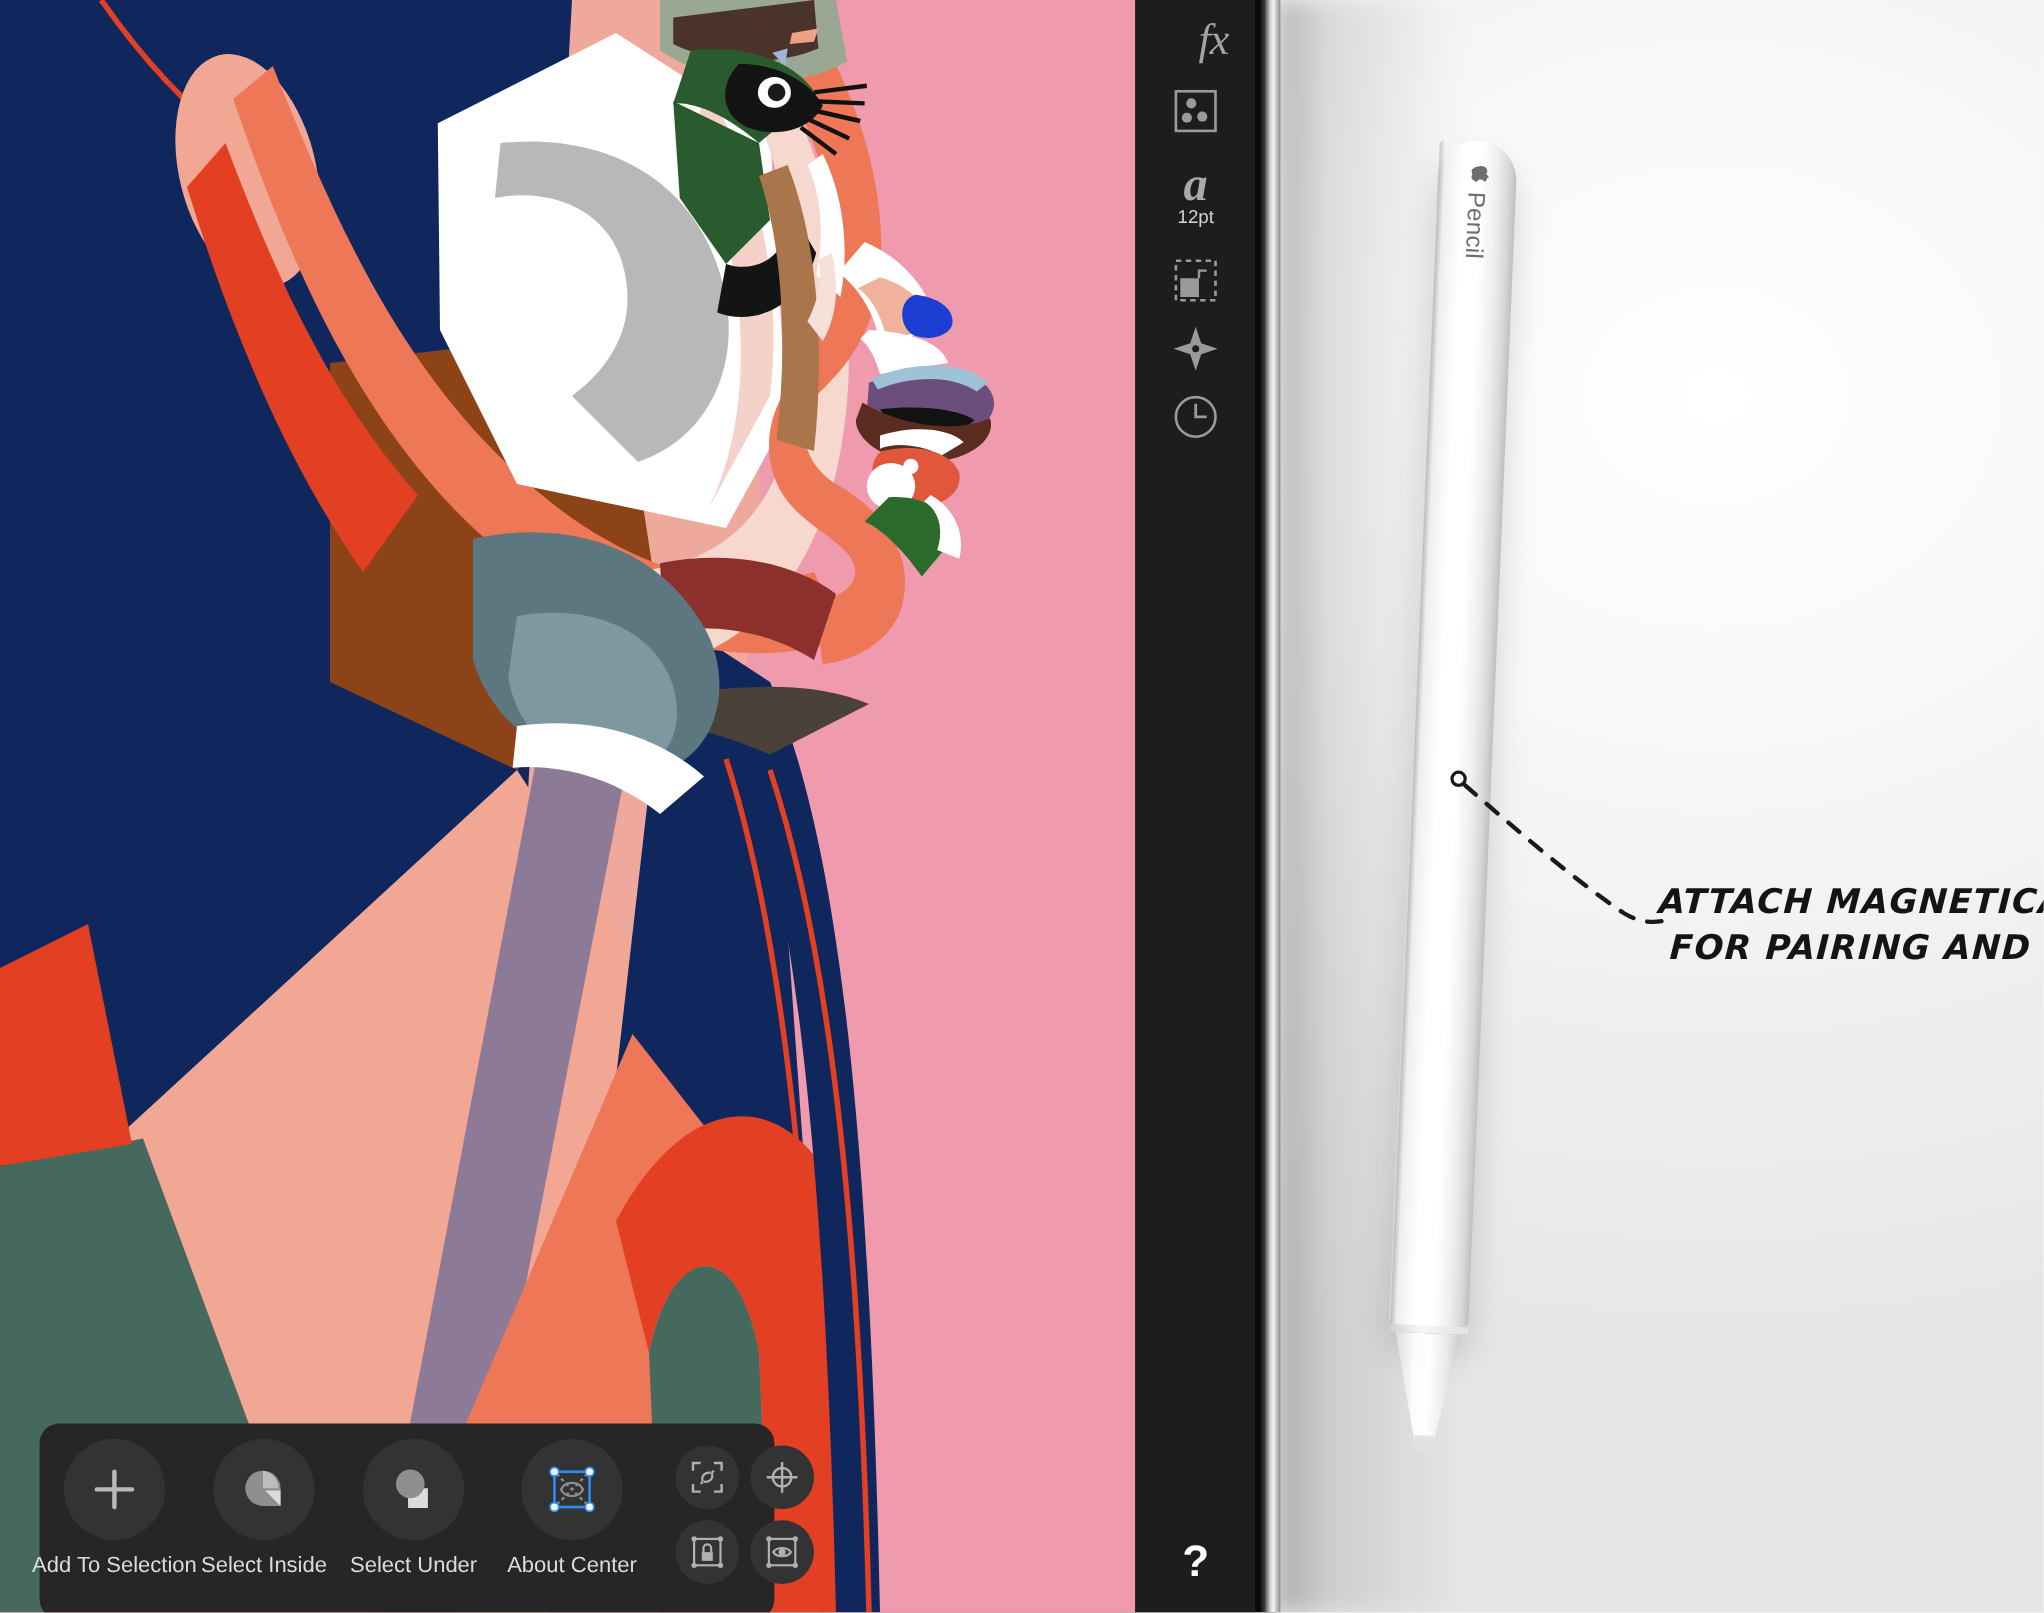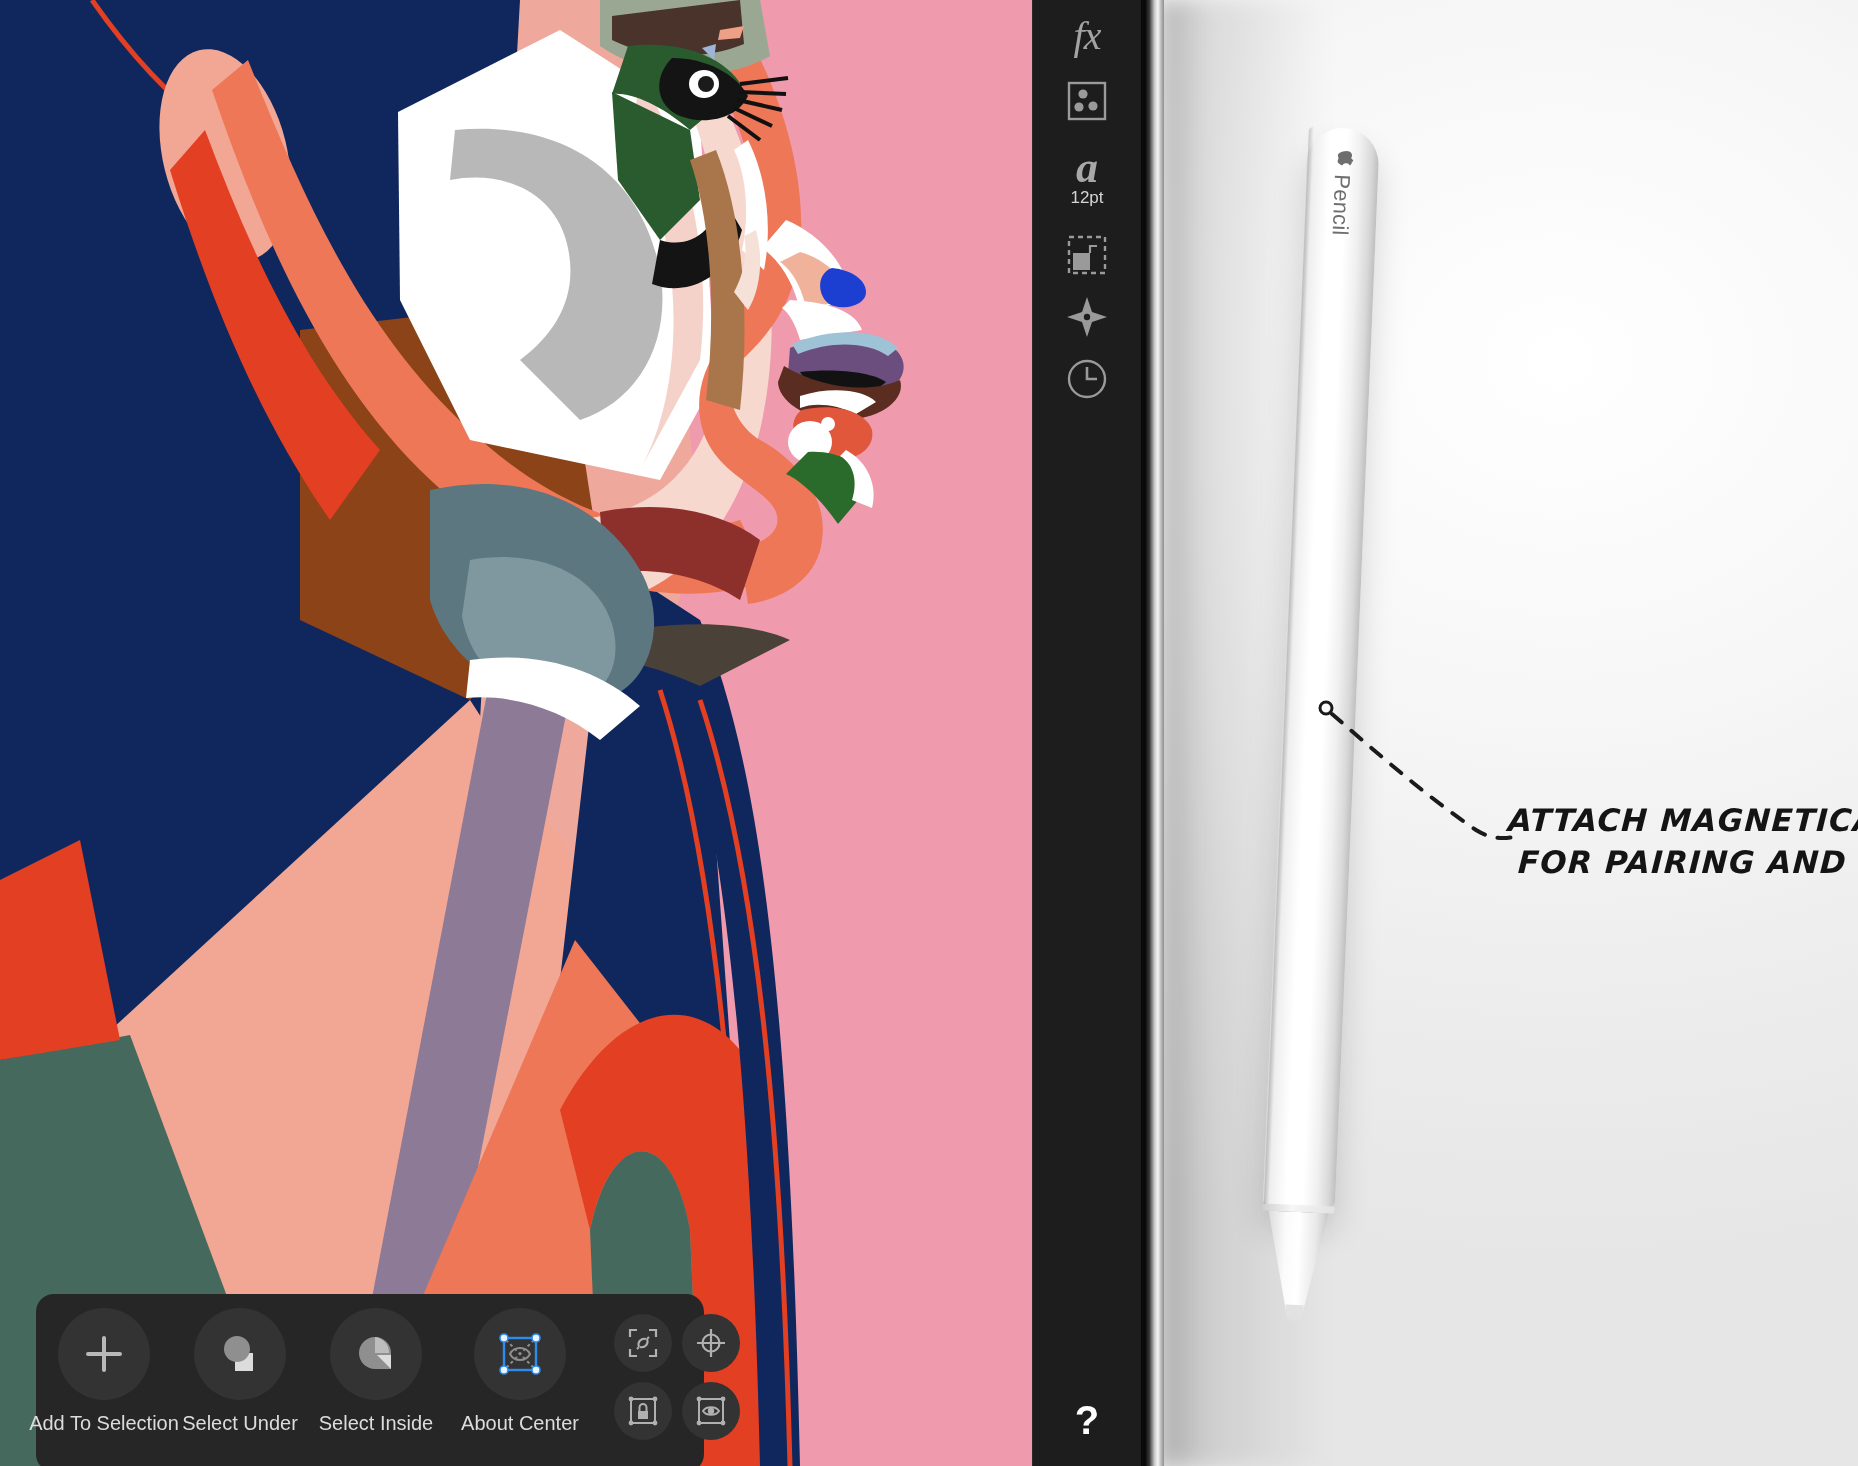--- a/index.html
+++ b/index.html
@@ -68,21 +68,21 @@
     width: 108px; height: 1466px;
     background: #1d1d1d;
     border-left: 1px solid #2a2a2a;
   }
   .tool-btn {
     position: relative;
     width: 108px; height: 62px;
     display: flex; align-items: center; justify-content: center;
     color: #9a9a9a;
   }
-  .tool-btn.fx { height: 70px; margin-top: 0px; }
+  .tool-btn.fx { height: 70px; margin-top: 0px; padding-left: 16px; }
   .tool-ico { display: block; }
   .fx-glyph {
     font-family: "Liberation Serif", serif;
     font-style: italic;
     font-size: 40px;
     color: #a3a3a3;
     letter-spacing: -1px;
   }
   .a-glyph {
     font-family: "Liberation Serif", serif;
@@ -438,38 +438,38 @@
           <svg width="46" height="46" viewBox="0 0 46 46">
             <path d="M23,7 L23,39 M7,23 L39,23" stroke="#b9b9b9" stroke-width="4" stroke-linecap="round"></path>
           </svg>
         </div>
         <span class="bb-label">Add To Selection</span>
       </div>
 
       <div class="bb-item">
         <div class="bb-circle">
           <svg width="50" height="50" viewBox="0 0 50 50">
-            <path d="M20,24 L38,24 L38,42 L20,42 C20,42 20,34 20,24 Z" fill="#dcdcdc"></path>
-            <path d="M20,42 C20,32 28,24 38,24 L20,24 Z" fill="#dcdcdc"></path>
-            <circle cx="22" cy="20" r="13" fill="#8f8f8f"></circle>
-          </svg>
-        </div>
-        <span class="bb-label">Select Under</span>
-      </div>
-
-      <div class="bb-item">
-        <div class="bb-circle">
-          <svg width="50" height="50" viewBox="0 0 50 50">
             <circle cx="24" cy="24" r="16" fill="#8f8f8f"></circle>
             <path d="M24,24 L40,24 L40,40 L24,40 Z" fill="#8f8f8f"></path>
             <path d="M26,26 L40,26 L40,40 Z" fill="#dcdcdc"></path>
             <path d="M24,8 L24,24 L38,24 A16,16 0 0 0 24,8 Z" fill="#bdbdbd"></path>
           </svg>
         </div>
         <span class="bb-label">Select Inside</span>
+      </div>
+
+      <div class="bb-item">
+        <div class="bb-circle">
+          <svg width="50" height="50" viewBox="0 0 50 50">
+            <path d="M20,24 L38,24 L38,42 L20,42 C20,42 20,34 20,24 Z" fill="#dcdcdc"></path>
+            <path d="M20,42 C20,32 28,24 38,24 L20,24 Z" fill="#dcdcdc"></path>
+            <circle cx="22" cy="20" r="13" fill="#8f8f8f"></circle>
+          </svg>
+        </div>
+        <span class="bb-label">Select Under</span>
       </div>
     </div>
 
     <div class="bb-sep"></div>
 
     <div class="bb-group">
       <div class="bb-item">
         <div class="bb-circle">
           <svg width="56" height="56" viewBox="0 0 56 56">
             <rect x="12" y="12" width="32" height="32" fill="none" stroke="#2d8cf0" stroke-width="2.4"></rect>

